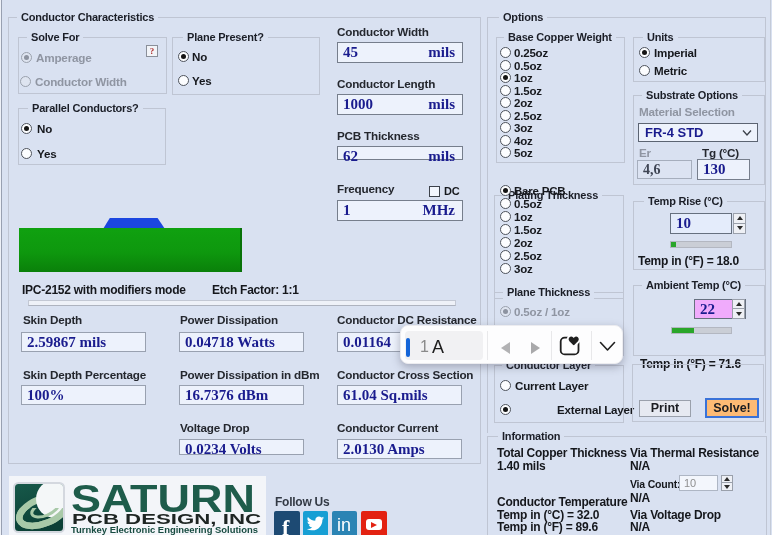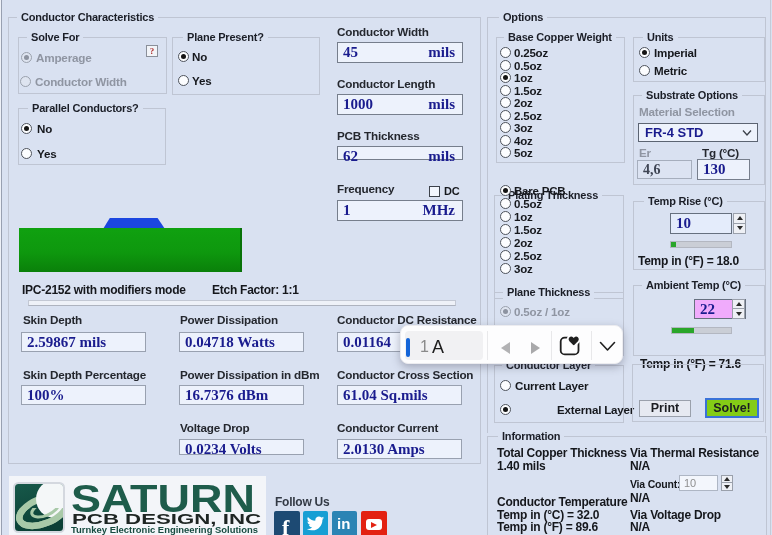--- a/index.html
+++ b/index.html
@@ -244,21 +244,21 @@
 <div class="gb" style="left:494px;top:365px;width:130px;height:58px;">
   <div class="gl" style="left:7px;">Conductor Layer</div>
 </div>
 <i class="r" style="left:500px;top:380px;"></i>
 <div class="rl" style="left:515px;top:379px;">Current Layer</div>
 <i class="r sel" style="left:500px;top:404px;"></i>
 <div class="rl" style="left:515px;top:403px;margin-left:42px;">External Layer</div>
 
 <div class="gb" style="left:632px;top:364px;width:132px;height:58px;"></div>
 <div class="abs" style="left:639px;top:400px;width:52px;height:17px;background:#e6e9f1;border:1px solid #9aa0ab;text-align:center;line-height:15px;font-weight:600;font-size:12.5px;color:#1b1d22;">Print</div>
-<div class="abs" style="left:705px;top:398px;width:54px;height:20px;background:#84cc16;border:2px solid #3a72d8;text-align:center;line-height:16px;font-weight:600;font-size:12.5px;color:#1b1d22;">Solve!</div>
+<div class="abs" style="left:705px;top:398px;width:54px;height:20px;background:#fdba74;border:2px solid #3a72d8;text-align:center;line-height:16px;font-weight:600;font-size:12.5px;color:#1b1d22;">Solve!</div>
 
 <div class="gb gb3" style="left:487px;top:436px;width:280px;height:105px;">
   <div class="gl" style="left:10px;">Information</div>
 </div>
 <div class="cap" style="left:497px;top:446px;">Total Copper Thickness</div>
 <div class="cap" style="left:497px;top:459px;">1.40 mils</div>
 <div class="cap" style="left:497px;top:495px;">Conductor Temperature</div>
 <div class="cap" style="left:497px;top:508px;">Temp in (°C) = 32.0</div>
 <div class="cap" style="left:497px;top:520px;">Temp in (°F) = 89.6</div>
 <div class="cap" style="left:630px;top:446px;">Via Thermal Resistance</div>
@@ -307,21 +307,21 @@
 <div class="cap" style="left:275px;top:495px;font-weight:700;color:#333a45;">Follow Us</div>
 <div class="abs" style="left:274px;top:511px;width:26px;height:26px;background:#1d4a73;border-radius:2px;">
   <span class="abs" style="left:8px;top:4px;font-family:'Liberation Serif',serif;font-weight:700;font-size:22px;color:#fff;">f</span>
 </div>
 <div class="abs" style="left:303px;top:511px;width:25px;height:26px;background:#179fd4;border-radius:2px;">
   <svg class="abs" style="left:3px;top:5px;" width="19" height="16" viewBox="0 0 24 20">
       <path d="M23 2.5c-.8.4-1.7.6-2.6.8A4.6 4.6 0 0 0 22.4.8c-.9.5-1.9.9-2.9 1.1A4.5 4.5 0 0 0 11.7 5c0 .4 0 .7.1 1A12.8 12.8 0 0 1 2.5 1.2 4.5 4.5 0 0 0 3.9 7.2c-.7 0-1.4-.2-2-.5v.1c0 2.2 1.5 4 3.6 4.4-.4.1-.8.2-1.2.2-.3 0-.6 0-.8-.1a4.5 4.5 0 0 0 4.2 3.1A9 9 0 0 1 1 16.3 12.7 12.7 0 0 0 7.9 18c8.3 0 12.8-6.9 12.8-12.8v-.6c.9-.6 1.6-1.4 2.3-2.1z" fill="#fff"></path>
     </svg>
 </div>
 <div class="abs" style="left:332px;top:511px;width:25px;height:26px;background:#2b84b4;border-radius:2px;">
-  <span class="abs" style="left:5px;top:4px;font-weight:700;font-size:15px;color:#fff;">in</span>
+  <span class="abs" style="left:5px;top:4px;font-weight:400;font-size:18px;color:#fff;">in</span>
 </div>
 <div class="abs" style="left:361px;top:511px;width:26px;height:26px;background:#e32212;border-radius:2px;">
   <span class="abs" style="left:5px;top:8px;width:16px;height:11px;background:#fff;border-radius:3px;"></span>
   <span class="abs" style="left:10px;top:10.5px;width:0;height:0;border-left:6px solid #e32212;border-top:3.2px solid transparent;border-bottom:3.2px solid transparent;"></span>
 </div>
 
 <div class="abs" style="left:400px;top:325px;width:223px;height:39px;background:#fdfdfe;border:1px solid #ececf0;border-radius:8px;box-shadow:0 3px 8px rgba(60,60,80,0.35);z-index:50;">
   <div class="abs" style="left:4px;top:5px;width:78px;height:29px;background:#f1f1f3;border-radius:4px;">
     <span class="abs" style="left:0.5px;top:7px;width:4px;height:19px;background:#1565d8;border-radius:2px;"></span>
     <span class="abs" style="left:15px;top:7px;font-size:16px;color:#8a8a8a;">1</span>

